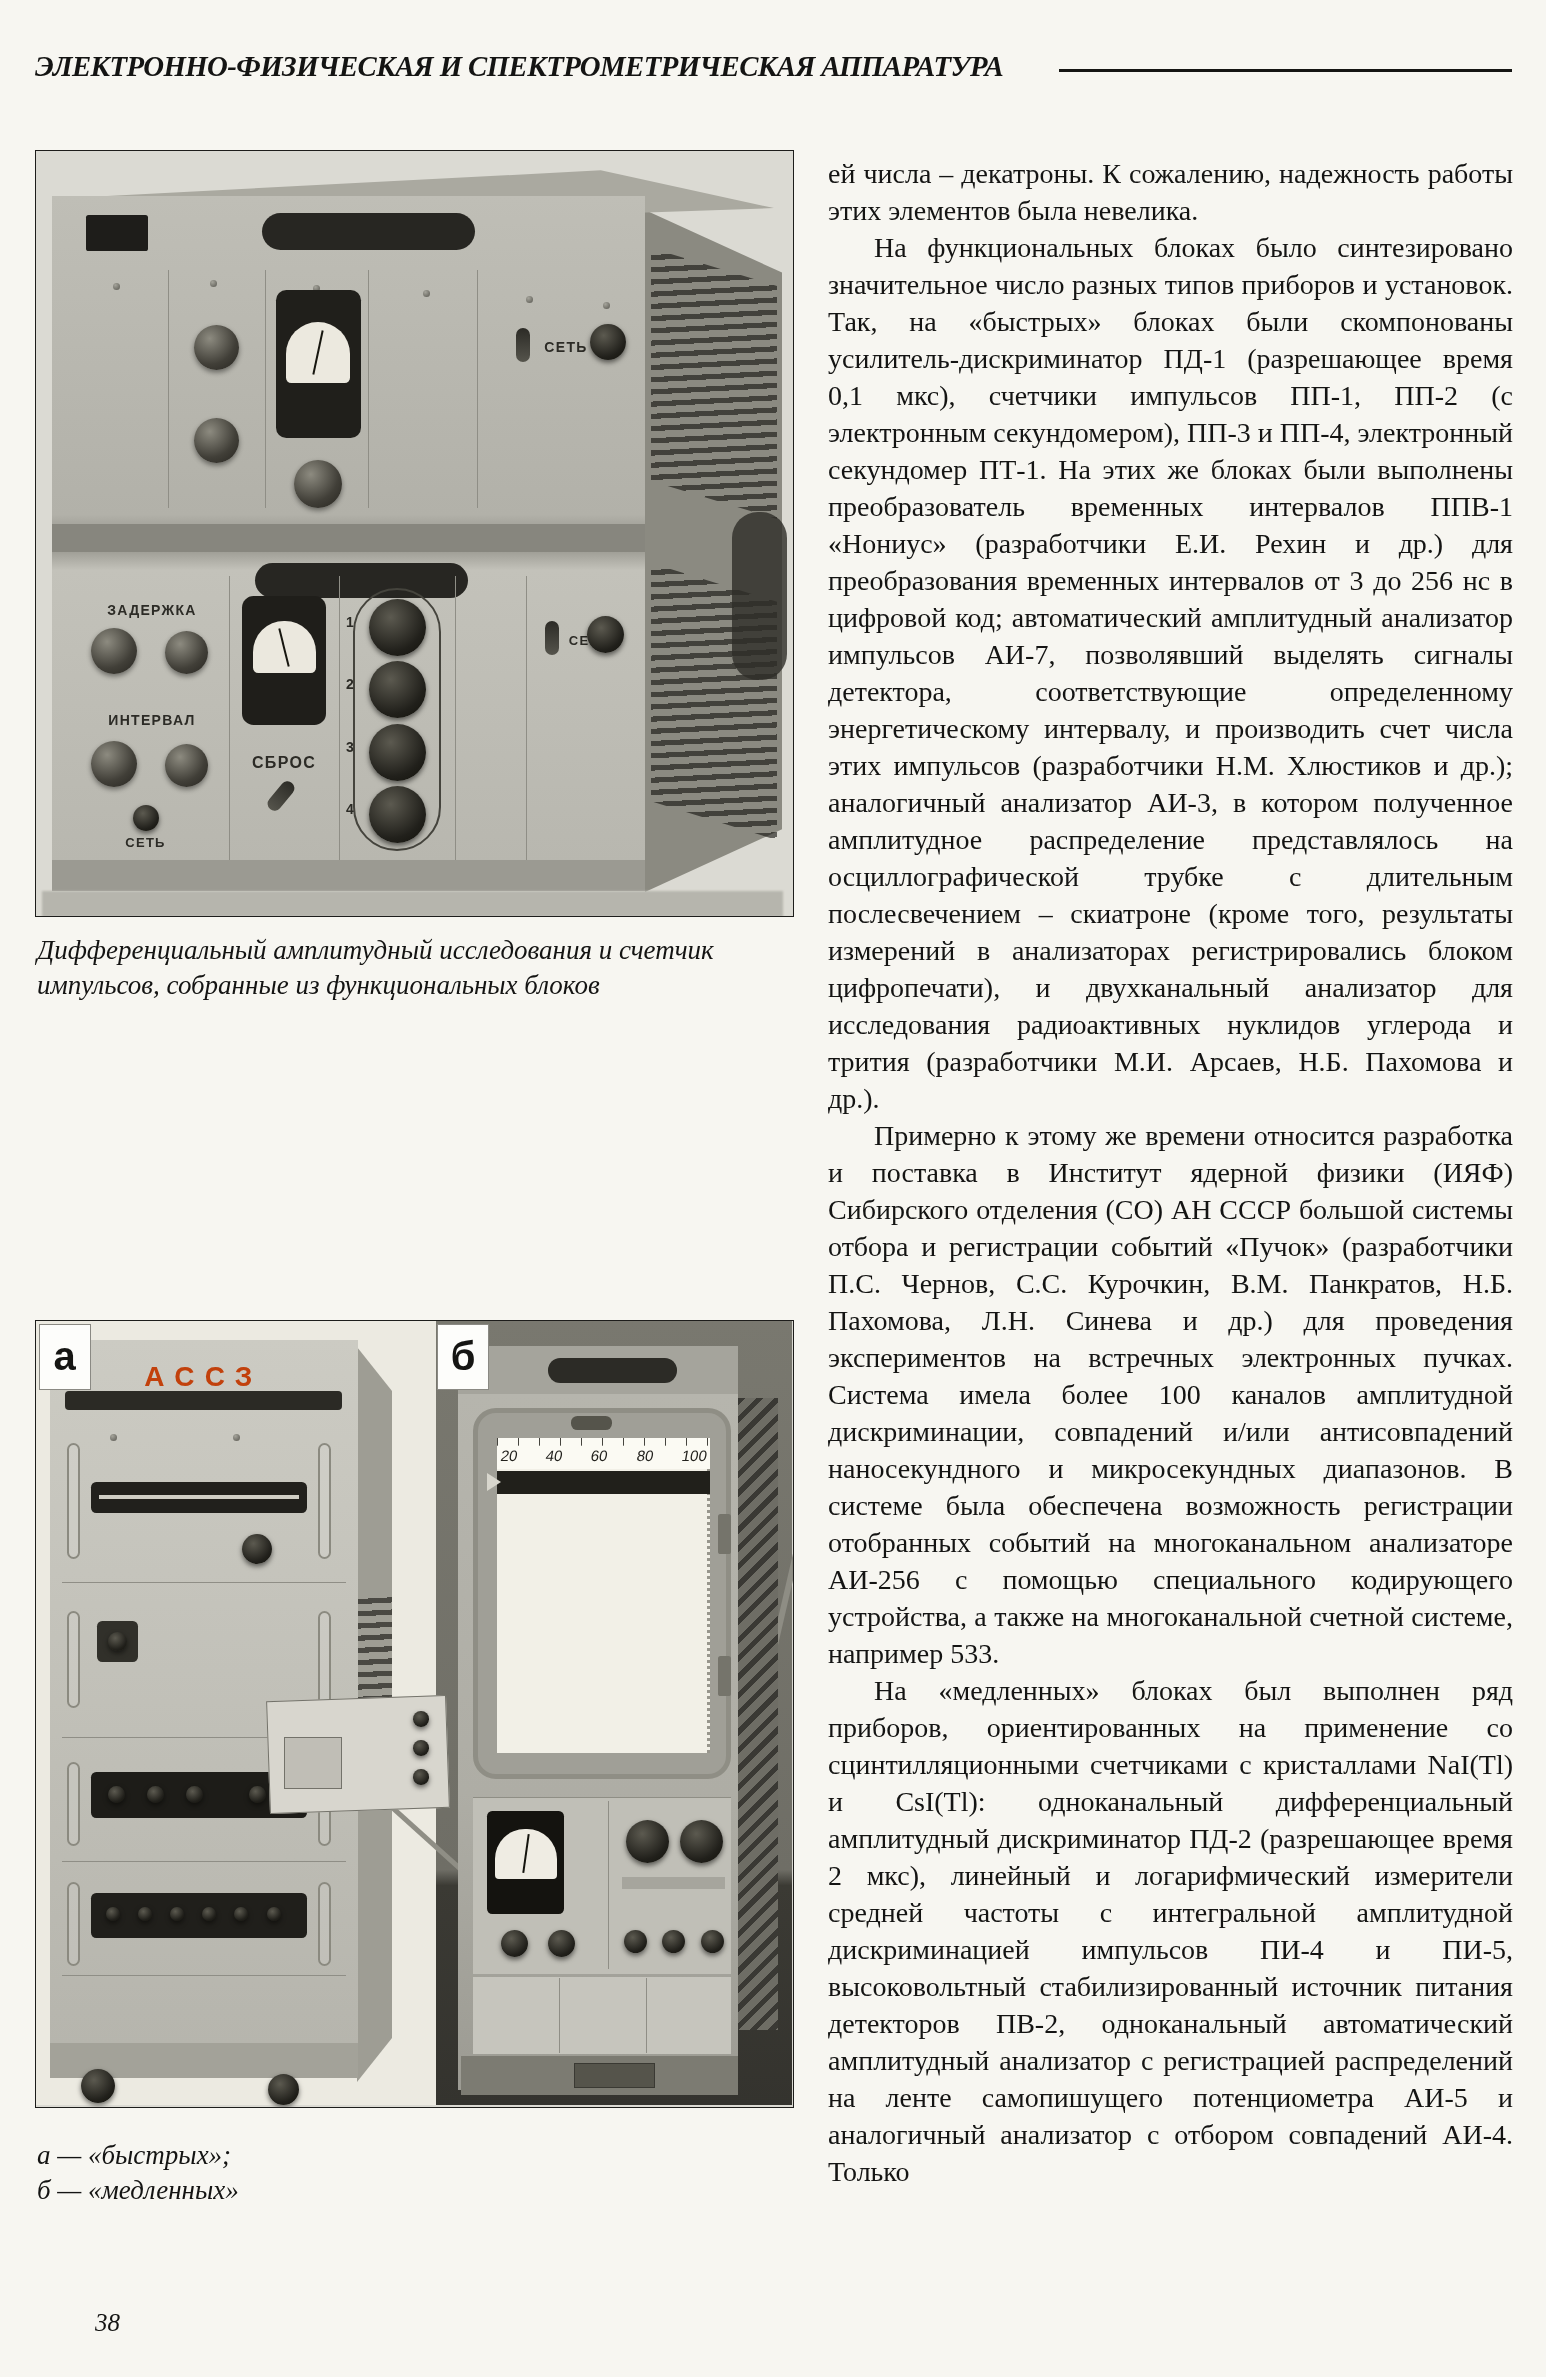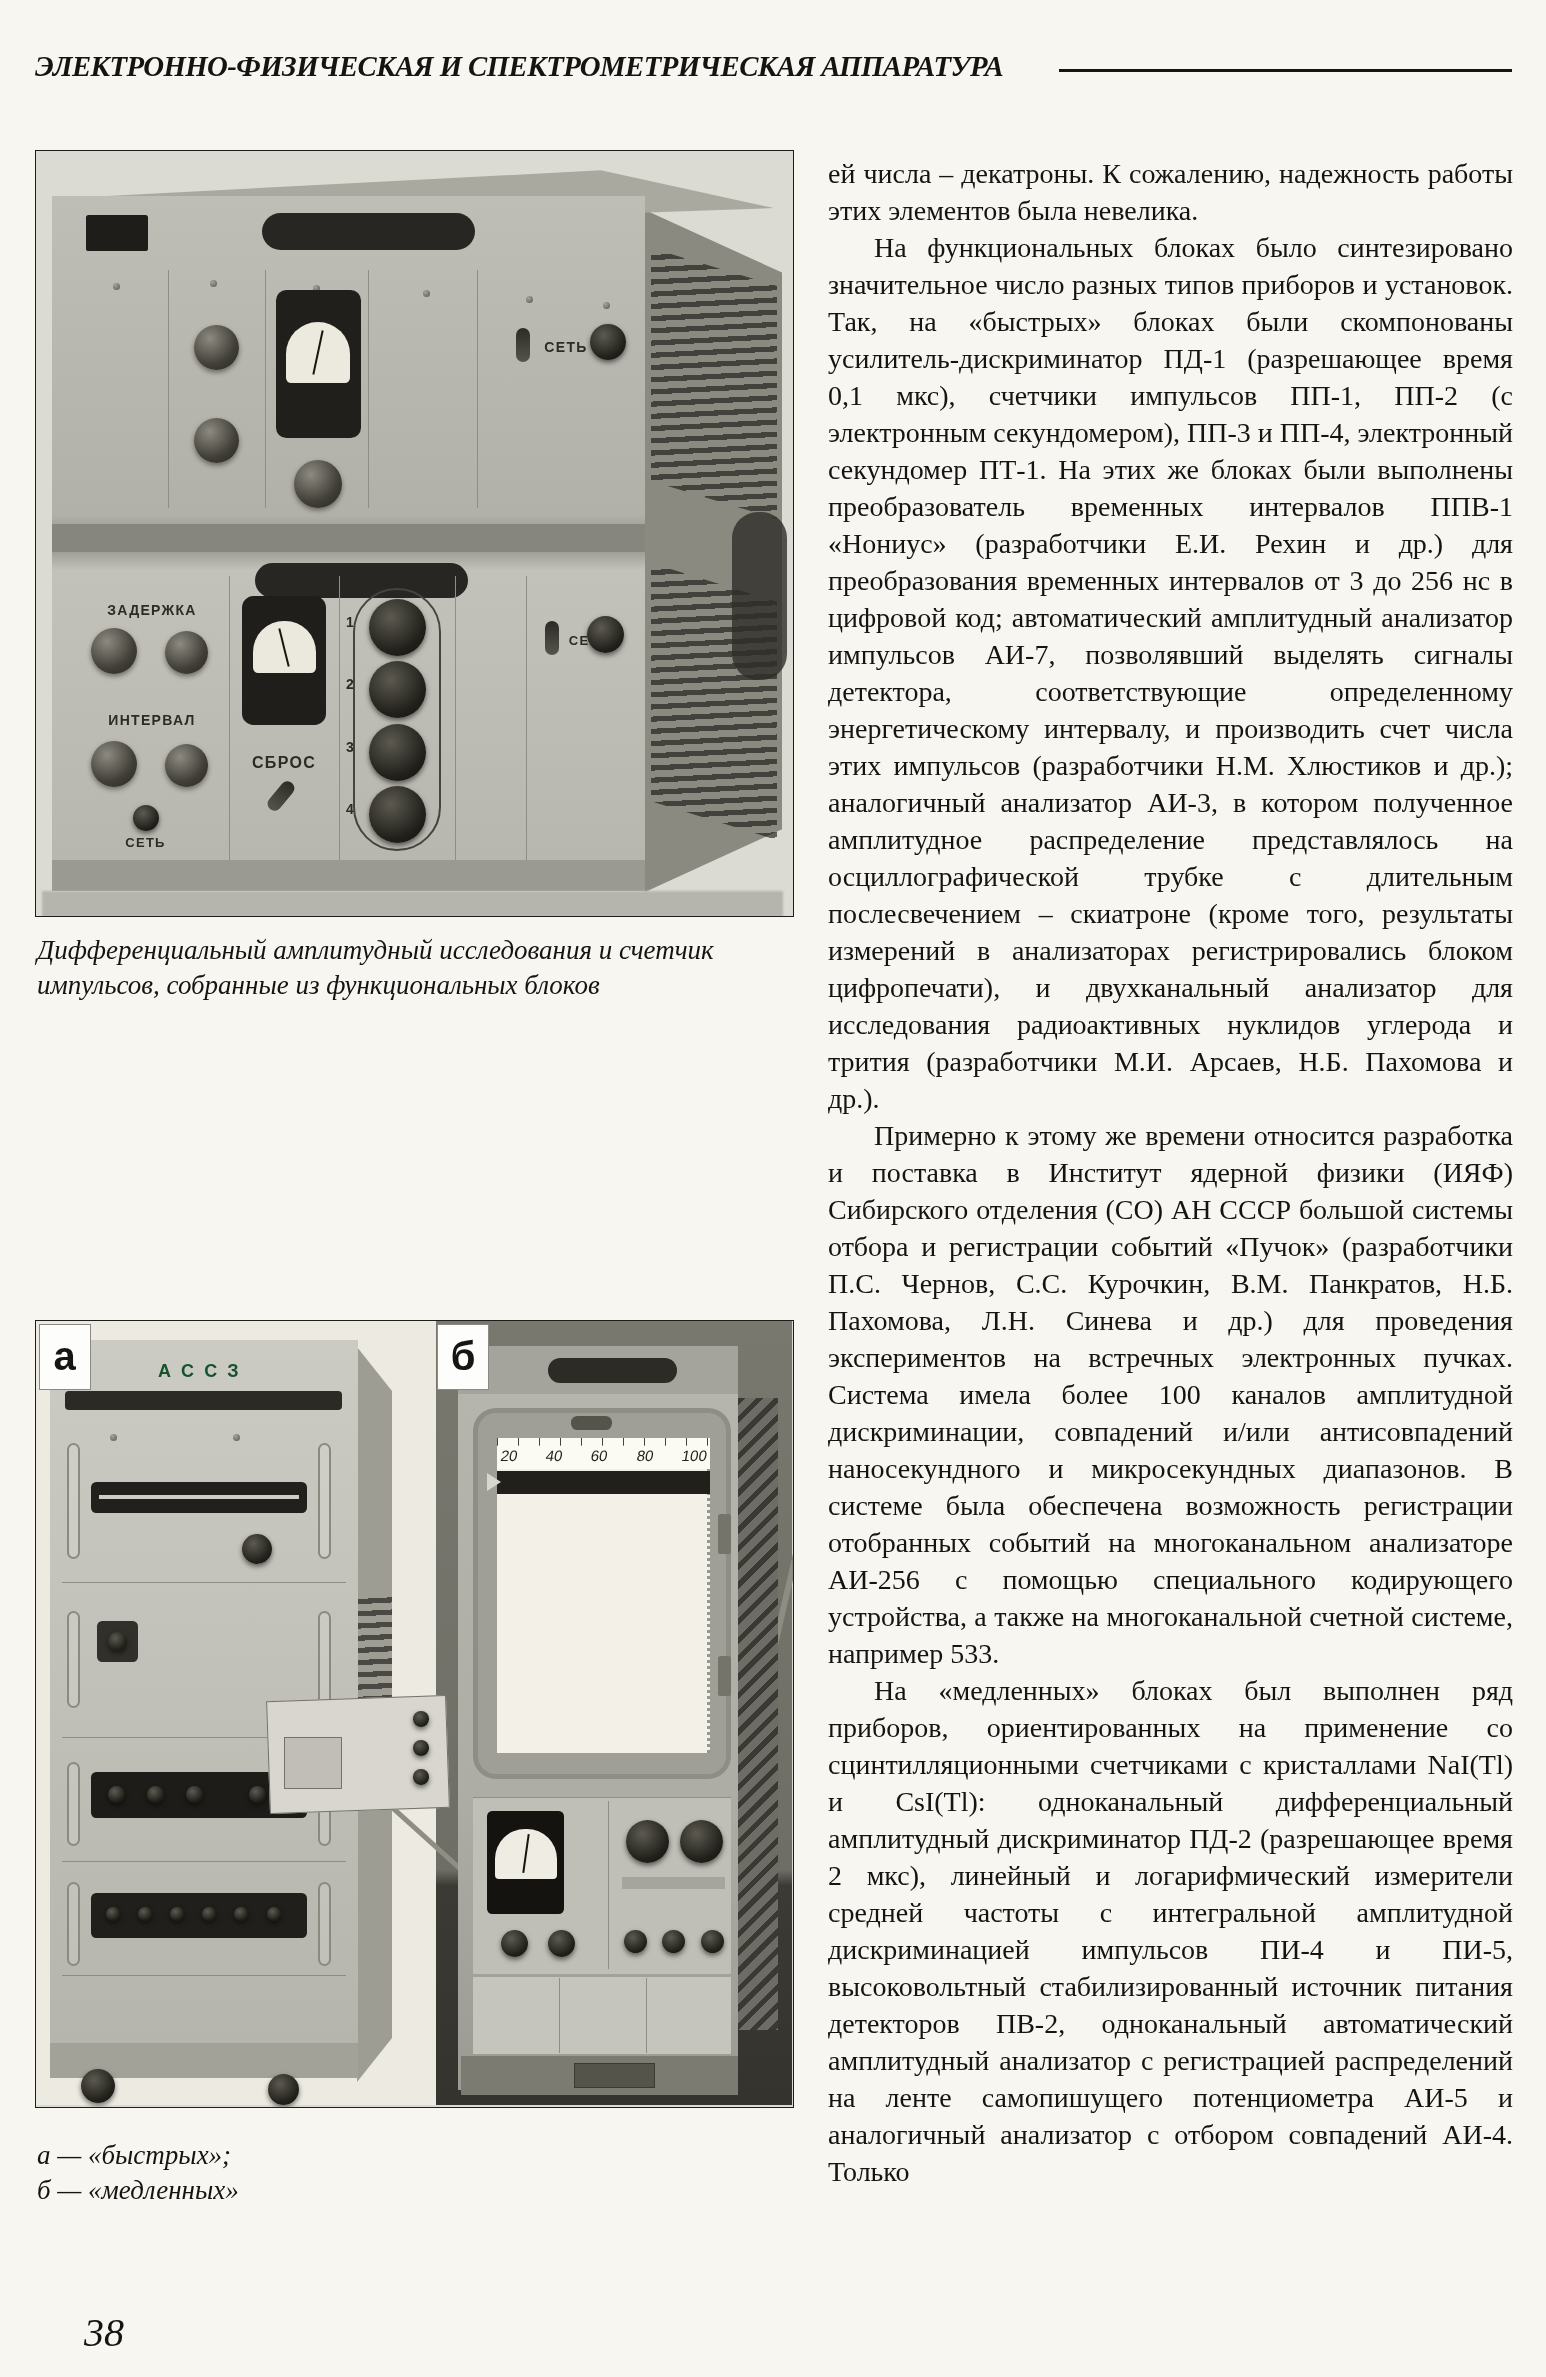--- a/index.html
+++ b/index.html
@@ -14,21 +14,21 @@
   .rcol{position:absolute;left:828px;top:155px;width:685px;font-size:28px;line-height:37px;
         text-align:justify;}
   .rcol p{margin:0;}
   .rcol p.ind{text-indent:46px;}
   .lpar{position:absolute;left:37px;top:1078px;width:755px;font-size:28px;line-height:37px;
         text-align:justify;text-indent:46px;}
   .cap{position:absolute;left:37px;font-style:italic;font-size:27px;line-height:35px;
        font-family:"Liberation Serif",serif;}
   .cap1{top:933px;width:757px;}
   .cap2{top:2138px;width:757px;}
-  .pageno{position:absolute;left:84px;top:2309px;font-style:italic;font-size:40px;}
+  .pageno{position:absolute;left:95px;top:2309px;font-style:italic;font-size:25px;}
   
   .fig{position:absolute;left:35px;width:759px;border:1.9px solid #1d1d1b;box-sizing:border-box;
        overflow:hidden;background:#dbdad3;}
   .fig1{top:150px;height:767px;}
   .fig2{top:1320px;height:788px;}
   .abs{position:absolute;box-sizing:border-box;}
   .knob{border-radius:50%;background:radial-gradient(circle at 35% 30%,#8d8b80,#413f38 60%,#26241f);
         box-shadow:0 2.6px 5.2px rgba(10,10,8,.45);}
   .knob-dk{border-radius:50%;background:radial-gradient(circle at 38% 32%,#5c5a50,#21201b 65%,#111009);
         box-shadow:0 2.6px 5.8px rgba(5,5,4,.55);}
@@ -143,21 +143,21 @@
     <div class="abs" style="left:400px;top:0;width:356px;height:784px;
                 background:linear-gradient(180deg,#79786f 0%,#6f6e66 70%,#3b3a34 72%,#34332e 100%);"></div>
 
     <div class="abs" style="left:714px;top:97px;width:6.4px;height:644px;background:#8e8d84;transform:rotate(13deg);"></div>
 
     <div class="abs" style="left:321px;top:26px;width:35px;height:735px;background:#9e9d94;
                 clip-path:polygon(0 0,100% 6%,100% 94%,0 100%);"></div>
     <div class="abs vents" style="left:322px;top:271px;width:34px;height:213px;"></div>
     <div class="abs" style="left:14px;top:19.3px;width:308px;height:735px;
                 background:linear-gradient(180deg,#cccbc3 0%,#c2c1b9 45%,#b5b4ac 100%);"></div>
-    <div class="abs plabel" style="left:71px;top:40px;width:193px;font-size:18px;letter-spacing:10.3px;color:#14532d;">АССЗ</div>
+    <div class="abs plabel" style="left:71px;top:40px;width:193px;font-size:28px;letter-spacing:10.3px;color:#c2410c;">АССЗ</div>
     <div class="abs" style="left:29px;top:70px;width:277px;height:19.3px;background:#2b2a25;border-radius:3.9px;"></div>
 
     <div class="abs handle" style="left:31px;top:122px;height:116px;"></div>
     <div class="abs handle" style="left:282px;top:122px;height:116px;"></div>
     <div class="abs screw" style="left:74px;top:113px;"></div>
     <div class="abs screw" style="left:197px;top:113px;"></div>
     <div class="abs" style="left:55px;top:161px;width:216px;height:31px;background:#21201c;border-radius:5.2px;"></div>
     <div class="abs" style="left:63px;top:174px;width:200px;height:3.9px;background:#cfcdc4;"></div>
     <div class="abs knob-dk" style="left:206px;top:213px;width:30px;height:30px;"></div>
     <div class="abs seam" style="left:26px;top:261px;width:284px;height:1.3px;"></div>

